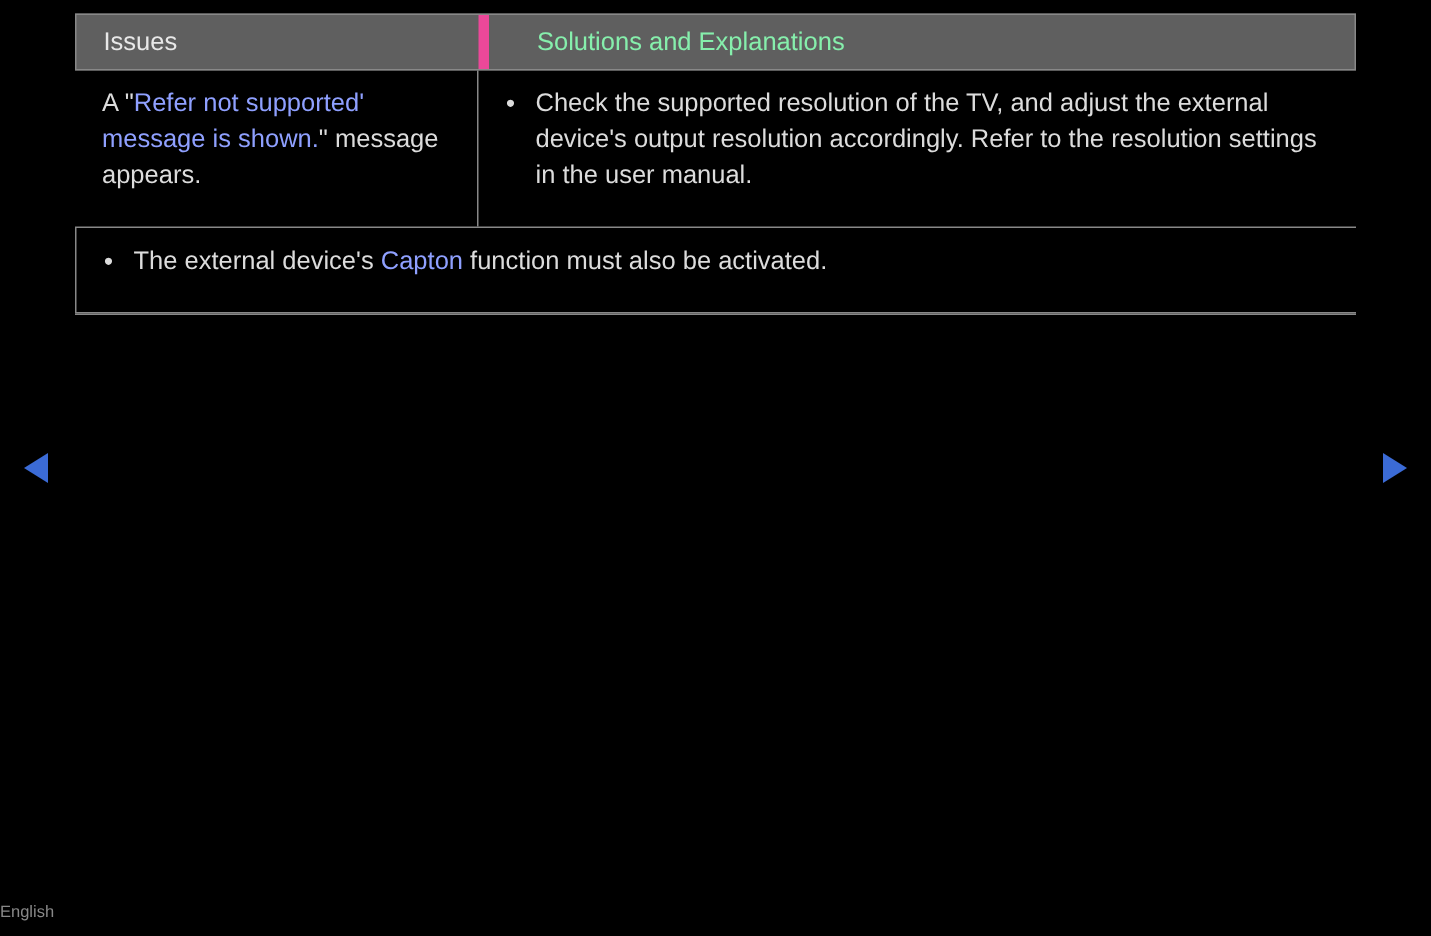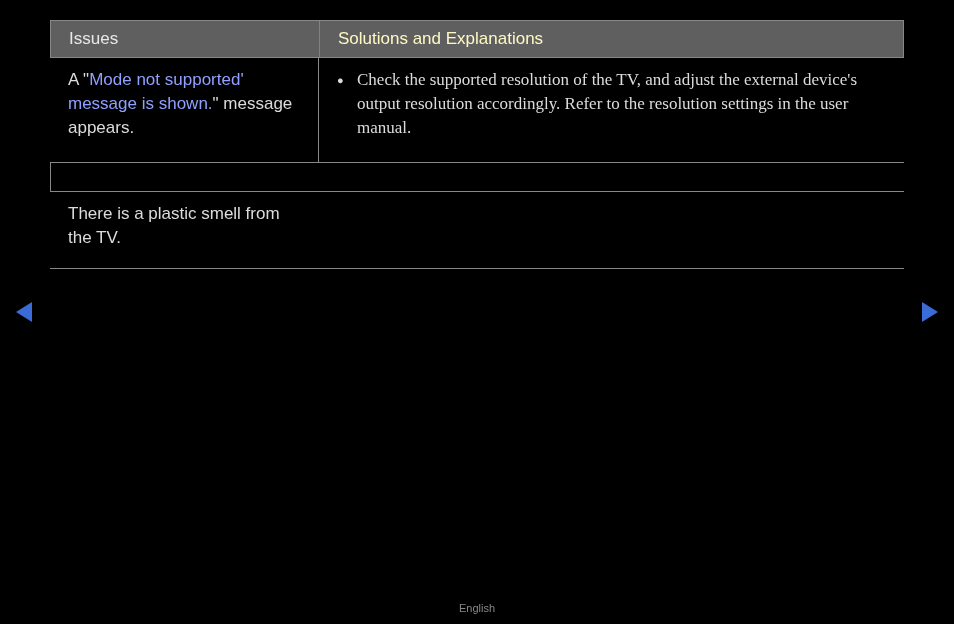--- a/index.html
+++ b/index.html
@@ -7,42 +7,42 @@
     background: #000;
     width: 954px;
     height: 624px;
     font-family: Arial, Helvetica, sans-serif;
     position: relative;
     overflow: hidden;
   }
   .table-container {
     position: absolute;
     left: 50px;
-    top: 20px;
+    top: 9px;
     width: 854px;
   }
   .header-row {
     display: flex;
     background: #5f5f5f;
     border: 1px solid #888;
   }
   .header-cell-left {
     width: 268px;
     padding: 8px 18px;
     color: #e8e8e8;
     font-size: 17px;
     font-weight: 300;
   }
   .header-cell-right {
     flex: 1;
-    padding: 8px 18px;
-    color: #fef9c3;
+    padding: 8px 32px;
+    color: #86efac;
     font-size: 17px;
     font-weight: 300;
-    border-left: 1px solid #ec4899;
+    border-left: 7px solid #ec4899;
   }
   .body-row {
     display: flex;
     border-bottom: 1px solid #888;
   }
   .body-cell-left {
     width: 268px;
     padding: 10px 18px 18px 18px;
     color: #dcdcdc;
     font-size: 17px;
@@ -58,21 +58,20 @@
     border-left: 1px solid #888;
     font-weight: 300;
   }
   .highlight {
     color: #8fa0ff;
     font-weight: 500;
   }
   ul {
     list-style: none;
     padding-left: 0;
-    font-family: Liberation Serif, serif;
   }
   ul li {
     position: relative;
     padding-left: 20px;
     margin-bottom: 4px;
   }
   ul li::before {
     content: "●";
     position: absolute;
     left: 0;
@@ -92,55 +91,54 @@
     top: 302px;
     cursor: pointer;
   }
   .nav-left svg, .nav-right svg {
     display: block;
   }
   .footer-lang {
     position: absolute;
     bottom: 10px;
     width: 100%;
-    text-align: center;
     color: #888;
     font-size: 11px;
     font-weight: 300;
   }
 </style>
 </head>
 <body>
 
 <div class="table-container">
   <div class="header-row">
     <div class="header-cell-left">Issues</div>
     <div class="header-cell-right">Solutions and Explanations</div>
   </div>
 
   <div class="body-row">
     <div class="body-cell-left">
-      <span>A "</span><span class="highlight">Mode not supported' message is shown.</span><span>" message appears.</span>
+      <span>A "</span><span class="highlight">Refer not supported' message is shown.</span><span>" message appears.</span>
     </div>
     <div class="body-cell-right">
       <ul>
         <li>Check the supported resolution of the TV, and adjust the external device's output resolution accordingly. Refer to the resolution settings in the user manual.</li>
       </ul>
     </div>
   </div>
 
   <div class="body-row">
     <div class="body-cell-right">
       <ul>
+        <li><span>The external device's </span><span class="highlight">Capton</span><span> function must also be activated.</span></li>
       </ul>
     </div>
   </div>
 
   <div class="body-row">
-    <div class="body-cell-left">There is a plastic smell from the TV.</div>
   </div>
 </div>
 
 <div class="nav-left">
   <svg width="18" height="20">
     <polygon points="16,0 16,20 0,10" fill="#3b6bd6"></polygon>
   </svg>
 </div>
 
 <div class="nav-right">

